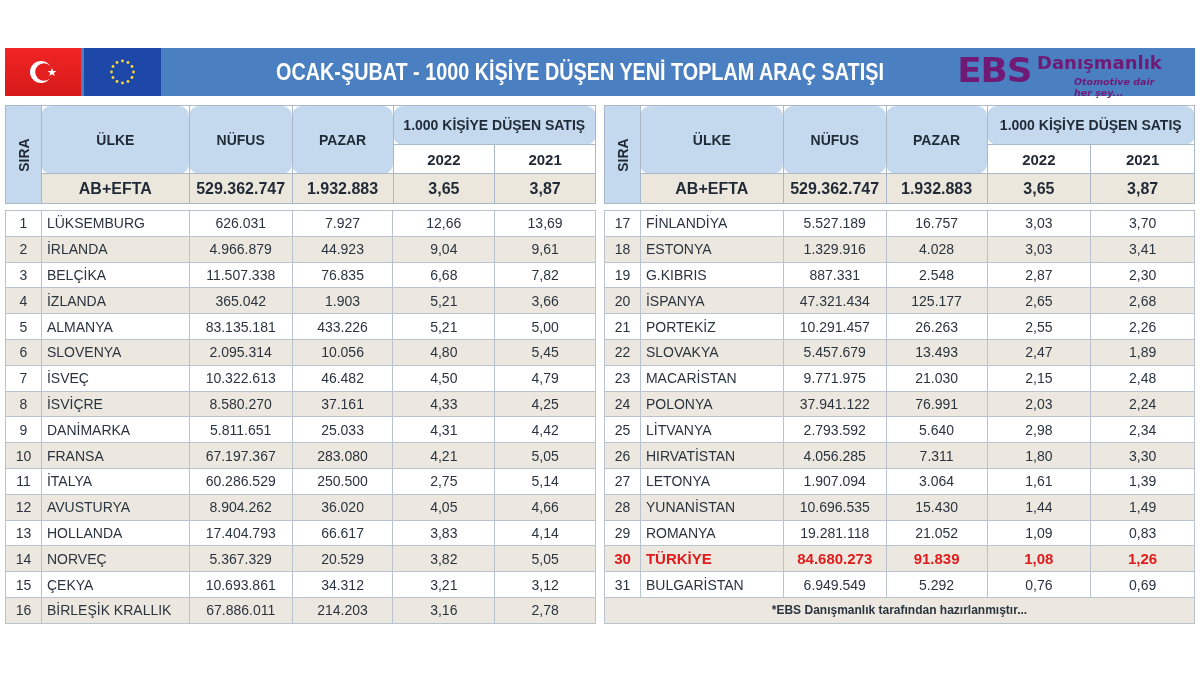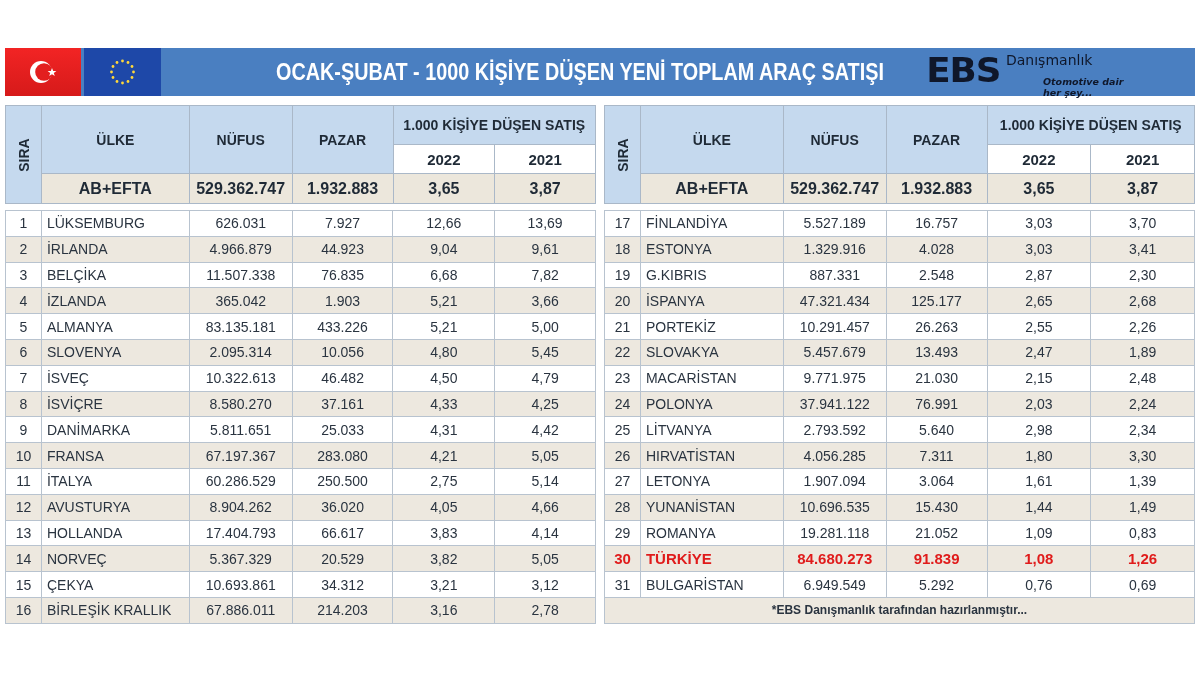--- a/index.html
+++ b/index.html
@@ -4,29 +4,29 @@
 <style>
   * { box-sizing: border-box; margin: 0; padding: 0; }
   body { width: 1200px; height: 675px; background: #ffffff; position: relative; overflow: hidden;
          font-family: "Liberation Sans", sans-serif; color: #1f2a36; }
   .banner { position: absolute; left: 5px; top: 48px; width: 1190px; height: 48px; background: #4a7fc1; }
   .flag-tr { position: absolute; left: 5px; top: 48px; width: 76px; height: 48px; background: linear-gradient(180deg,#f22424,#d61a1a); }
   .flag-eu { position: absolute; left: 84px; top: 48px; width: 77px; height: 48px; background: #1e48a8; }
   .banner-title { position: absolute; left: 165px; top: 48px; width: 830px; height: 48px; line-height: 48px;
                   text-align: center; color: #ffffff; font-weight: bold; font-size: 23px; letter-spacing: 0px;
                   font-family: "Liberation Sans Narrow", "Liberation Sans", sans-serif; transform: scaleX(0.86); transform-origin: center; }
-  .logo { position: absolute; left: 928px; top: 50px; width: 210px; height: 44px; color: #0f172a; }
+  .logo { position: absolute; left: 959px; top: 50px; width: 210px; height: 44px; color: #701a75; }
   .logo .ebs { position: absolute; left: 0; top: 0; font-size: 34px; font-weight: 900; font-family: "DejaVu Sans", sans-serif; letter-spacing: -1px; line-height: 40px; transform: scaleX(1.05); }
-  .logo .dan { position: absolute; left: 78px; top: 2px; font-size: 14px; font-weight: normal; font-family: "DejaVu Sans", sans-serif; }
+  .logo .dan { position: absolute; left: 78px; top: 2px; font-size: 18px; font-weight: bold; font-family: "DejaVu Sans", sans-serif; }
   .logo .tag { position: absolute; left: 80px; top: 26px; font-size: 9.5px; font-style: italic; font-weight: bold; font-family: "DejaVu Sans", sans-serif; margin-left: 35px; }
 
   table { position: absolute; border-collapse: collapse; font-family: "Liberation Sans", sans-serif; }
   .hdr { top: 105px; }
   .hdr td { border: 1.5px solid #aab8c8; text-align: center; font-weight: bold; color: #1f2a36; }
-  .hdr .h1 { background: #c5d9ee; font-size: 14px; }
+  .hdr .h1 { background: #c5d9ee; font-size: 14px; border-radius: 10px; }
   .hdr .yr { background: #ffffff; font-size: 15px; height: 29px; }
   .hdr .tot { background: #ece7dc; font-size: 16px; height: 30px; margin-left: 14px; }
   .hdr .sira { background: #c5d9ee; width: 36px; }
   .sira span { display: inline-block; transform: rotate(-90deg); font-size: 14px; font-weight: bold; }
   .body { top: 210px; }
   .body td { border: 1.5px solid #b8c3cf; height: 25.8px; font-size: 14px; color: #2a3440; text-align: center; padding: 0 4px; }
   .body td.rank { width: 36px; text-align: center; }
   .body td.name { text-align: left; padding-left: 5px; }
   .body tr:nth-child(even) td { background: #ede8df; }
   .body tr.hl td { color: #e01b1b; font-weight: bold; font-size: 15px; }

